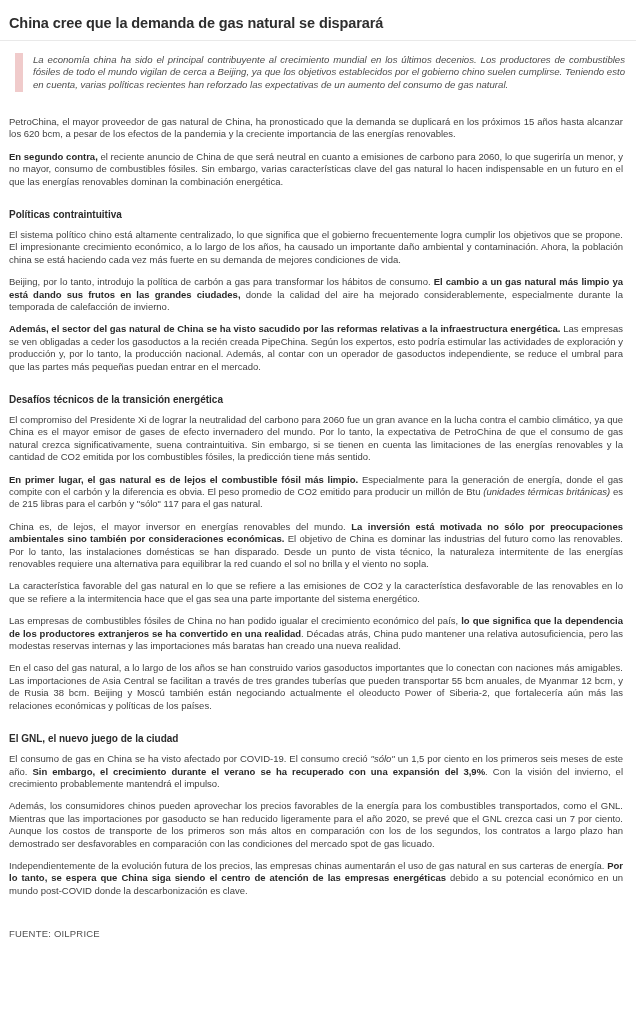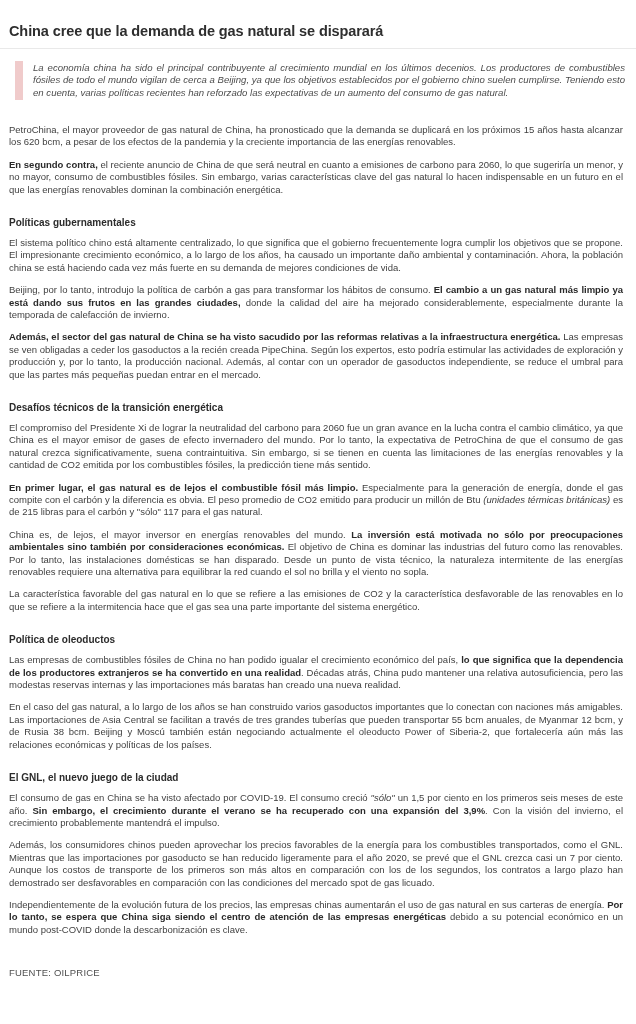--- a/index.html
+++ b/index.html
@@ -4,21 +4,21 @@
 <style>
   html, body { margin: 0; padding: 0; }
   body {
     width: 636px;
     height: 1024px;
     overflow: hidden;
     background: #ffffff;
     font-family: "Liberation Sans", "DejaVu Sans", sans-serif;
     color: #3f3f3f;
   }
-  .page { padding: 22px 9px 0 9px; }
+  .page { padding: 14px 9px 0 9px; }
   h1.article-title {
     font-size: 14.5px;
     font-weight: 700;
     color: #2e2e2e;
     margin: 0;
     line-height: 18px;
     letter-spacing: -0.1px;
   }
   hr.title-rule {
     border: none;
@@ -64,30 +64,29 @@
 <div class="page">
   <h1 class="article-title">China cree que la demanda de gas natural se disparará</h1>
 
   <hr class="title-rule">
 
   <blockquote class="intro-quote" style="border-left-color: rgb(240, 203, 203);">La economía china ha sido el principal contribuyente al crecimiento mundial en los últimos decenios. Los productores de combustibles fósiles de todo el mundo vigilan de cerca a Beijing, ya que los objetivos establecidos por el gobierno chino suelen cumplirse. Teniendo esto en cuenta, varias políticas recientes han reforzado las expectativas de un aumento del consumo de gas natural.</blockquote>
 
   <div class="article-body">
       <p><span>PetroChina, el mayor proveedor de gas natural de China, ha pronosticado que la demanda se duplicará en los próximos 15 años hasta alcanzar los 620 bcm, a pesar de los efectos de la pandemia y la creciente importancia de las energías renovables.</span></p>
       <p><strong>En segundo contra,</strong><span> el reciente anuncio de China de que será neutral en cuanto a emisiones de carbono para 2060, lo que sugeriría un menor, y no mayor, consumo de combustibles fósiles. Sin embargo, varias características clave del gas natural lo hacen indispensable en un futuro en el que las energías renovables dominan la combinación energética.</span></p>
-      <h2><span>Políticas gubernamentales</span></h2>
+      <h2><span>Políticas contraintuitiva</span></h2>
       <p><span>El sistema político chino está altamente centralizado, lo que significa que el gobierno frecuentemente logra cumplir los objetivos que se propone. El impresionante crecimiento económico, a lo largo de los años, ha causado un importante daño ambiental y contaminación. Ahora, la población china se está haciendo cada vez más fuerte en su demanda de mejores condiciones de vida.</span></p>
       <p><span>Beijing, por lo tanto, introdujo la política de carbón a gas para transformar los hábitos de consumo. </span><strong>El cambio a un gas natural más limpio ya está dando sus frutos en las grandes ciudades,</strong><span> donde la calidad del aire ha mejorado considerablemente, especialmente durante la temporada de calefacción de invierno.</span></p>
       <p><strong>Además, el sector del gas natural de China se ha visto sacudido por las reformas relativas a la infraestructura energética.</strong><span> Las empresas se ven obligadas a ceder los gasoductos a la recién creada PipeChina. Según los expertos, esto podría estimular las actividades de exploración y producción y, por lo tanto, la producción nacional. Además, al contar con un operador de gasoductos independiente, se reduce el umbral para que las partes más pequeñas puedan entrar en el mercado.</span></p>
       <h2><span>Desafíos técnicos de la transición energética</span></h2>
       <p><span>El compromiso del Presidente Xi de lograr la neutralidad del carbono para 2060 fue un gran avance en la lucha contra el cambio climático, ya que China es el mayor emisor de gases de efecto invernadero del mundo. Por lo tanto, la expectativa de PetroChina de que el consumo de gas natural crezca significativamente, suena contraintuitiva. Sin embargo, si se tienen en cuenta las limitaciones de las energías renovables y la cantidad de CO2 emitida por los combustibles fósiles, la predicción tiene más sentido.</span></p>
       <p><strong>En primer lugar, el gas natural es de lejos el combustible fósil más limpio.</strong><span> Especialmente para la generación de energía, donde el gas compite con el carbón y la diferencia es obvia. El peso promedio de CO2 emitido para producir un millón de Btu </span><em>(unidades térmicas británicas)</em><span> es de 215 libras para el carbón y "sólo" 117 para el gas natural.</span></p>
       <p><span>China es, de lejos, el mayor inversor en energías renovables del mundo. </span><strong>La inversión está motivada no sólo por preocupaciones ambientales sino también por consideraciones económicas.</strong><span> El objetivo de China es dominar las industrias del futuro como las renovables. Por lo tanto, las instalaciones domésticas se han disparado. Desde un punto de vista técnico, la naturaleza intermitente de las energías renovables requiere una alternativa para equilibrar la red cuando el sol no brilla y el viento no sopla.</span></p>
       <p><span>La característica favorable del gas natural en lo que se refiere a las emisiones de CO2 y la característica desfavorable de las renovables en lo que se refiere a la intermitencia hace que el gas sea una parte importante del sistema energético.</span></p>
-      <h2><span>Política de oleoductos</span></h2>
       <p><span>Las empresas de combustibles fósiles de China no han podido igualar el crecimiento económico del país, </span><strong>lo que significa que la dependencia de los productores extranjeros se ha convertido en una realidad</strong><span>. Décadas atrás, China pudo mantener una relativa autosuficiencia, pero las modestas reservas internas y las importaciones más baratas han creado una nueva realidad.</span></p>
       <p><span>En el caso del gas natural, a lo largo de los años se han construido varios gasoductos importantes que lo conectan con naciones más amigables. Las importaciones de Asia Central se facilitan a través de tres grandes tuberías que pueden transportar 55 bcm anuales, de Myanmar 12 bcm, y de Rusia 38 bcm. Beijing y Moscú también están negociando actualmente el oleoducto Power of Siberia-2, que fortalecería aún más las relaciones económicas y políticas de los países.</span></p>
       <h2><span>El GNL, el nuevo juego de la ciudad</span></h2>
       <p><span>El consumo de gas en China se ha visto afectado por COVID-19. El consumo creció </span><em>"sólo"</em><span> un 1,5 por ciento en los primeros seis meses de este año. </span><strong>Sin embargo, el crecimiento durante el verano se ha recuperado con una expansión del 3,9%</strong><span>. Con la visión del invierno, el crecimiento probablemente mantendrá el impulso.</span></p>
       <p><span>Además, los consumidores chinos pueden aprovechar los precios favorables de la energía para los combustibles transportados, como el GNL. Mientras que las importaciones por gasoducto se han reducido ligeramente para el año 2020, se prevé que el GNL crezca casi un 7 por ciento. Aunque los costos de transporte de los primeros son más altos en comparación con los de los segundos, los contratos a largo plazo han demostrado ser desfavorables en comparación con las condiciones del mercado spot de gas licuado.</span></p>
       <p><span>Independientemente de la evolución futura de los precios, las empresas chinas aumentarán el uso de gas natural en sus carteras de energía. </span><strong>Por lo tanto, se espera que China siga siendo el centro de atención de las empresas energéticas</strong><span> debido a su potencial económico en un mundo post-COVID donde la descarbonización es clave.</span></p>
     </div>
 
   <div class="source-line">FUENTE: OILPRICE</div>
 </div>

